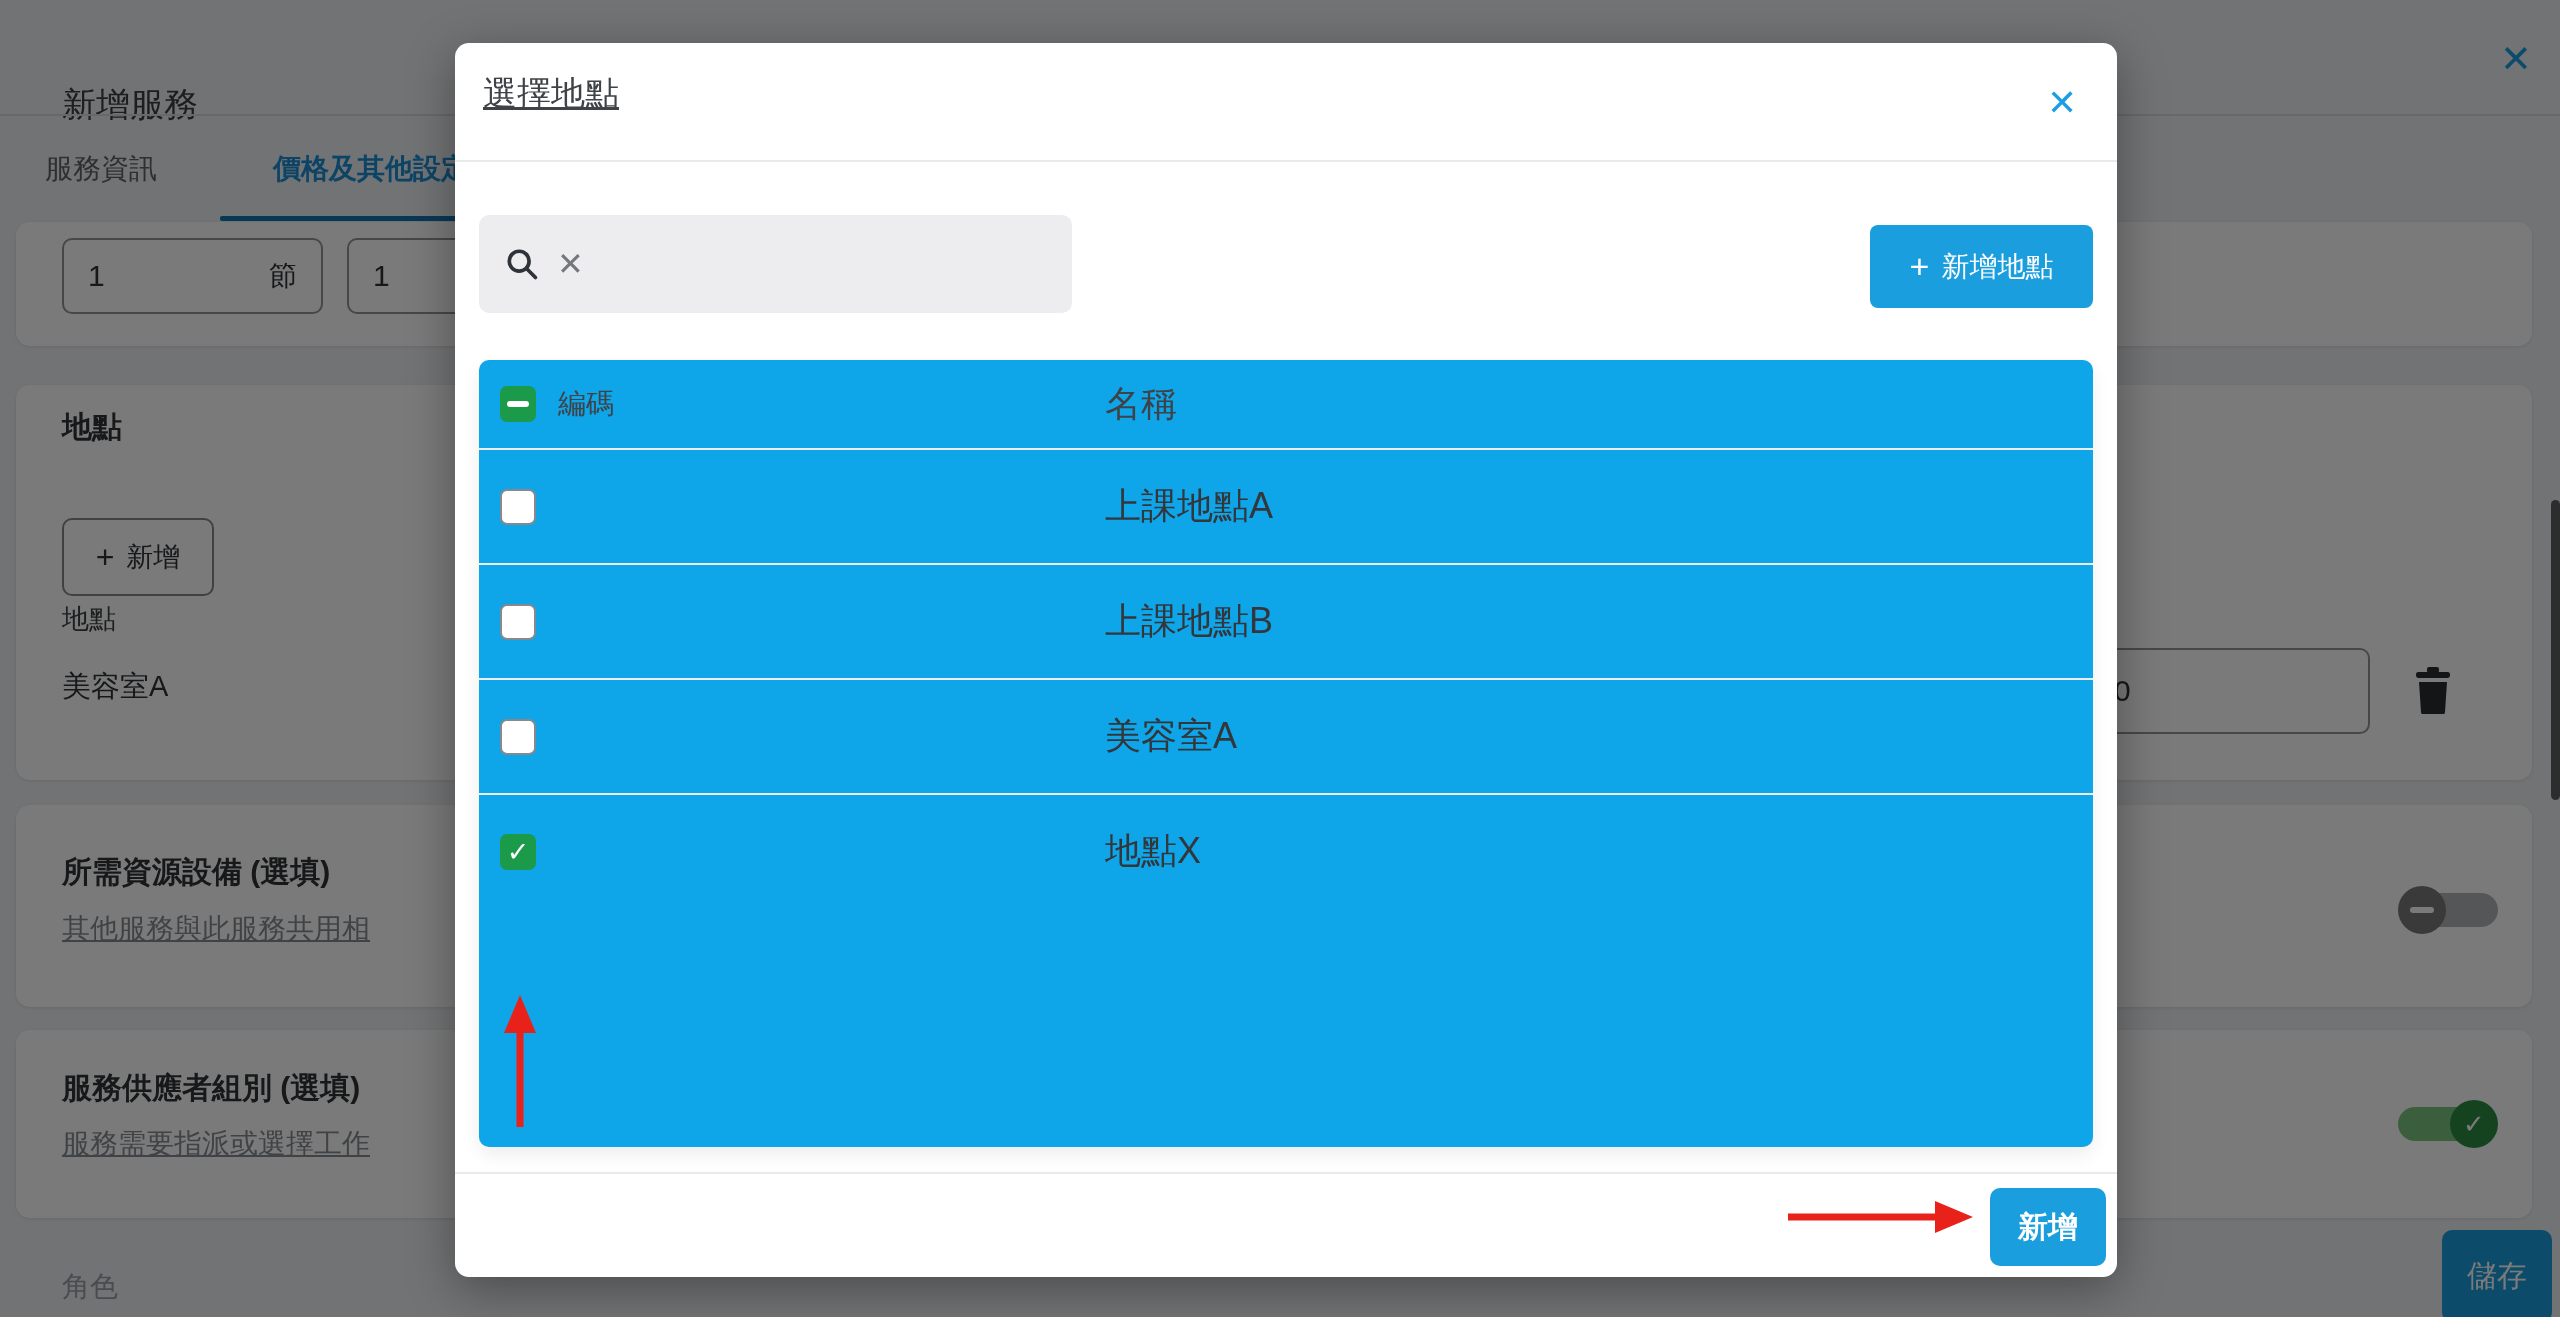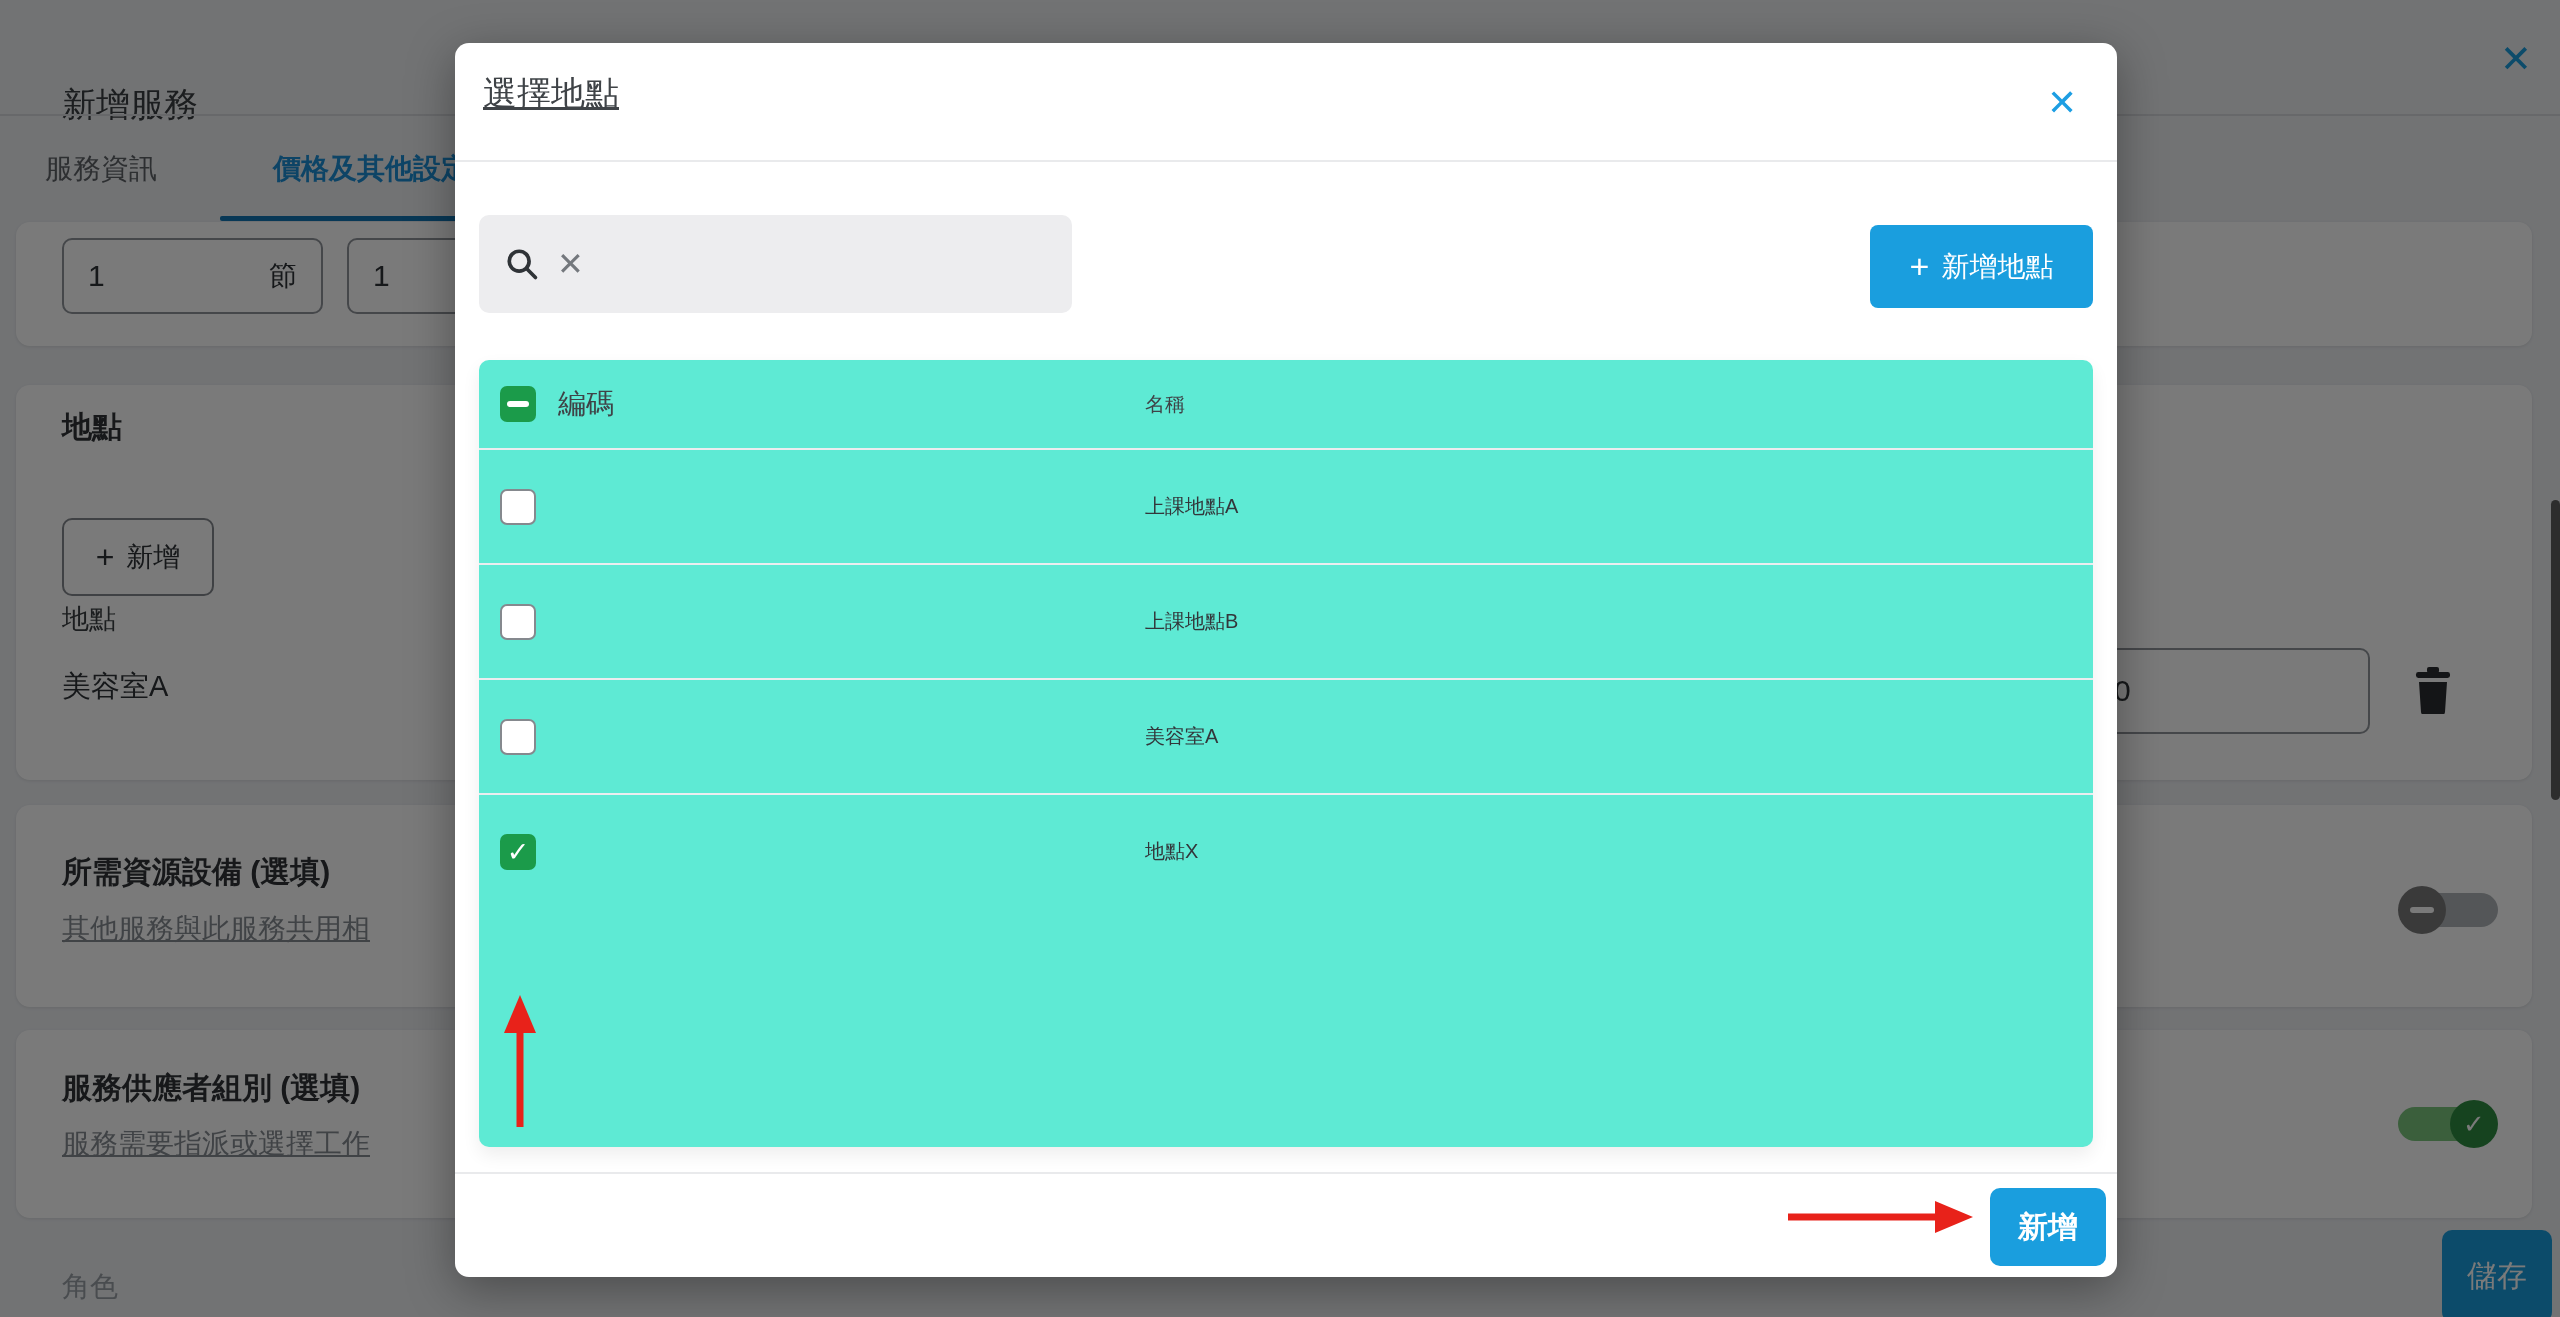--- a/index.html
+++ b/index.html
@@ -36,28 +36,28 @@
   .dim{left:0;top:0;width:2560px;height:1317px;background:rgba(0,0,0,0.52);}
   
   .modal{left:455px;top:43px;width:1662px;height:1234px;background:#fff;border-radius:14px;
          box-shadow:0 12px 48px rgba(0,0,0,.35);}
   .modal-title{font-size:34px;font-weight:500;color:#3f4347;}
   .modal-close{font-size:36px;font-weight:700;color:#1d9ee3;cursor:pointer;line-height:1;}
   .m-divider{left:0;width:1662px;height:2px;background:#e9eaec;}
   .searchbox{background:#ededef;border-radius:10px;display:flex;align-items:center;}
   .search-ph{font-size:30px;color:#9aa3ad;flex:1;}
   .search-clear{font-size:32px;color:#74787d;cursor:pointer;}
-  .tablewrap{background:#5eead4;border-radius:10px;box-shadow:0 8px 18px rgba(0,0,0,0.07);}
+  .tablewrap{background:#0ea5e9;border-radius:10px;box-shadow:0 8px 18px rgba(0,0,0,0.07);}
   .trow{display:flex;align-items:center;border-bottom:2px solid #ebedef;}
   .trow:last-child{border-bottom:none;}
   .cb{width:36px;height:36px;border-radius:7px;box-sizing:border-box;flex:none;}
   .cb-empty{background:#fff;border:2px solid #85898e;}
   .cb-green{background:#1b9b4a;border:none;display:flex;align-items:center;justify-content:center;color:#fff;font-size:27px;font-weight:700;}
   .cell-code{margin-left:22px;font-size:28px;color:#3f4347;}
-  .cell-name{position:absolute;left:666px;font-size:20px;color:#33373b;}
+  .cell-name{position:absolute;left:626px;font-size:36px;color:#33373b;}
   .red{fill:#e8221a;}
 </style>
 </head>
 <body>
 
 <div class="screen">
 
   <div>
 
     <div class="abs page-title nw" style="left:62px;top:82px;">新增服務</div>

